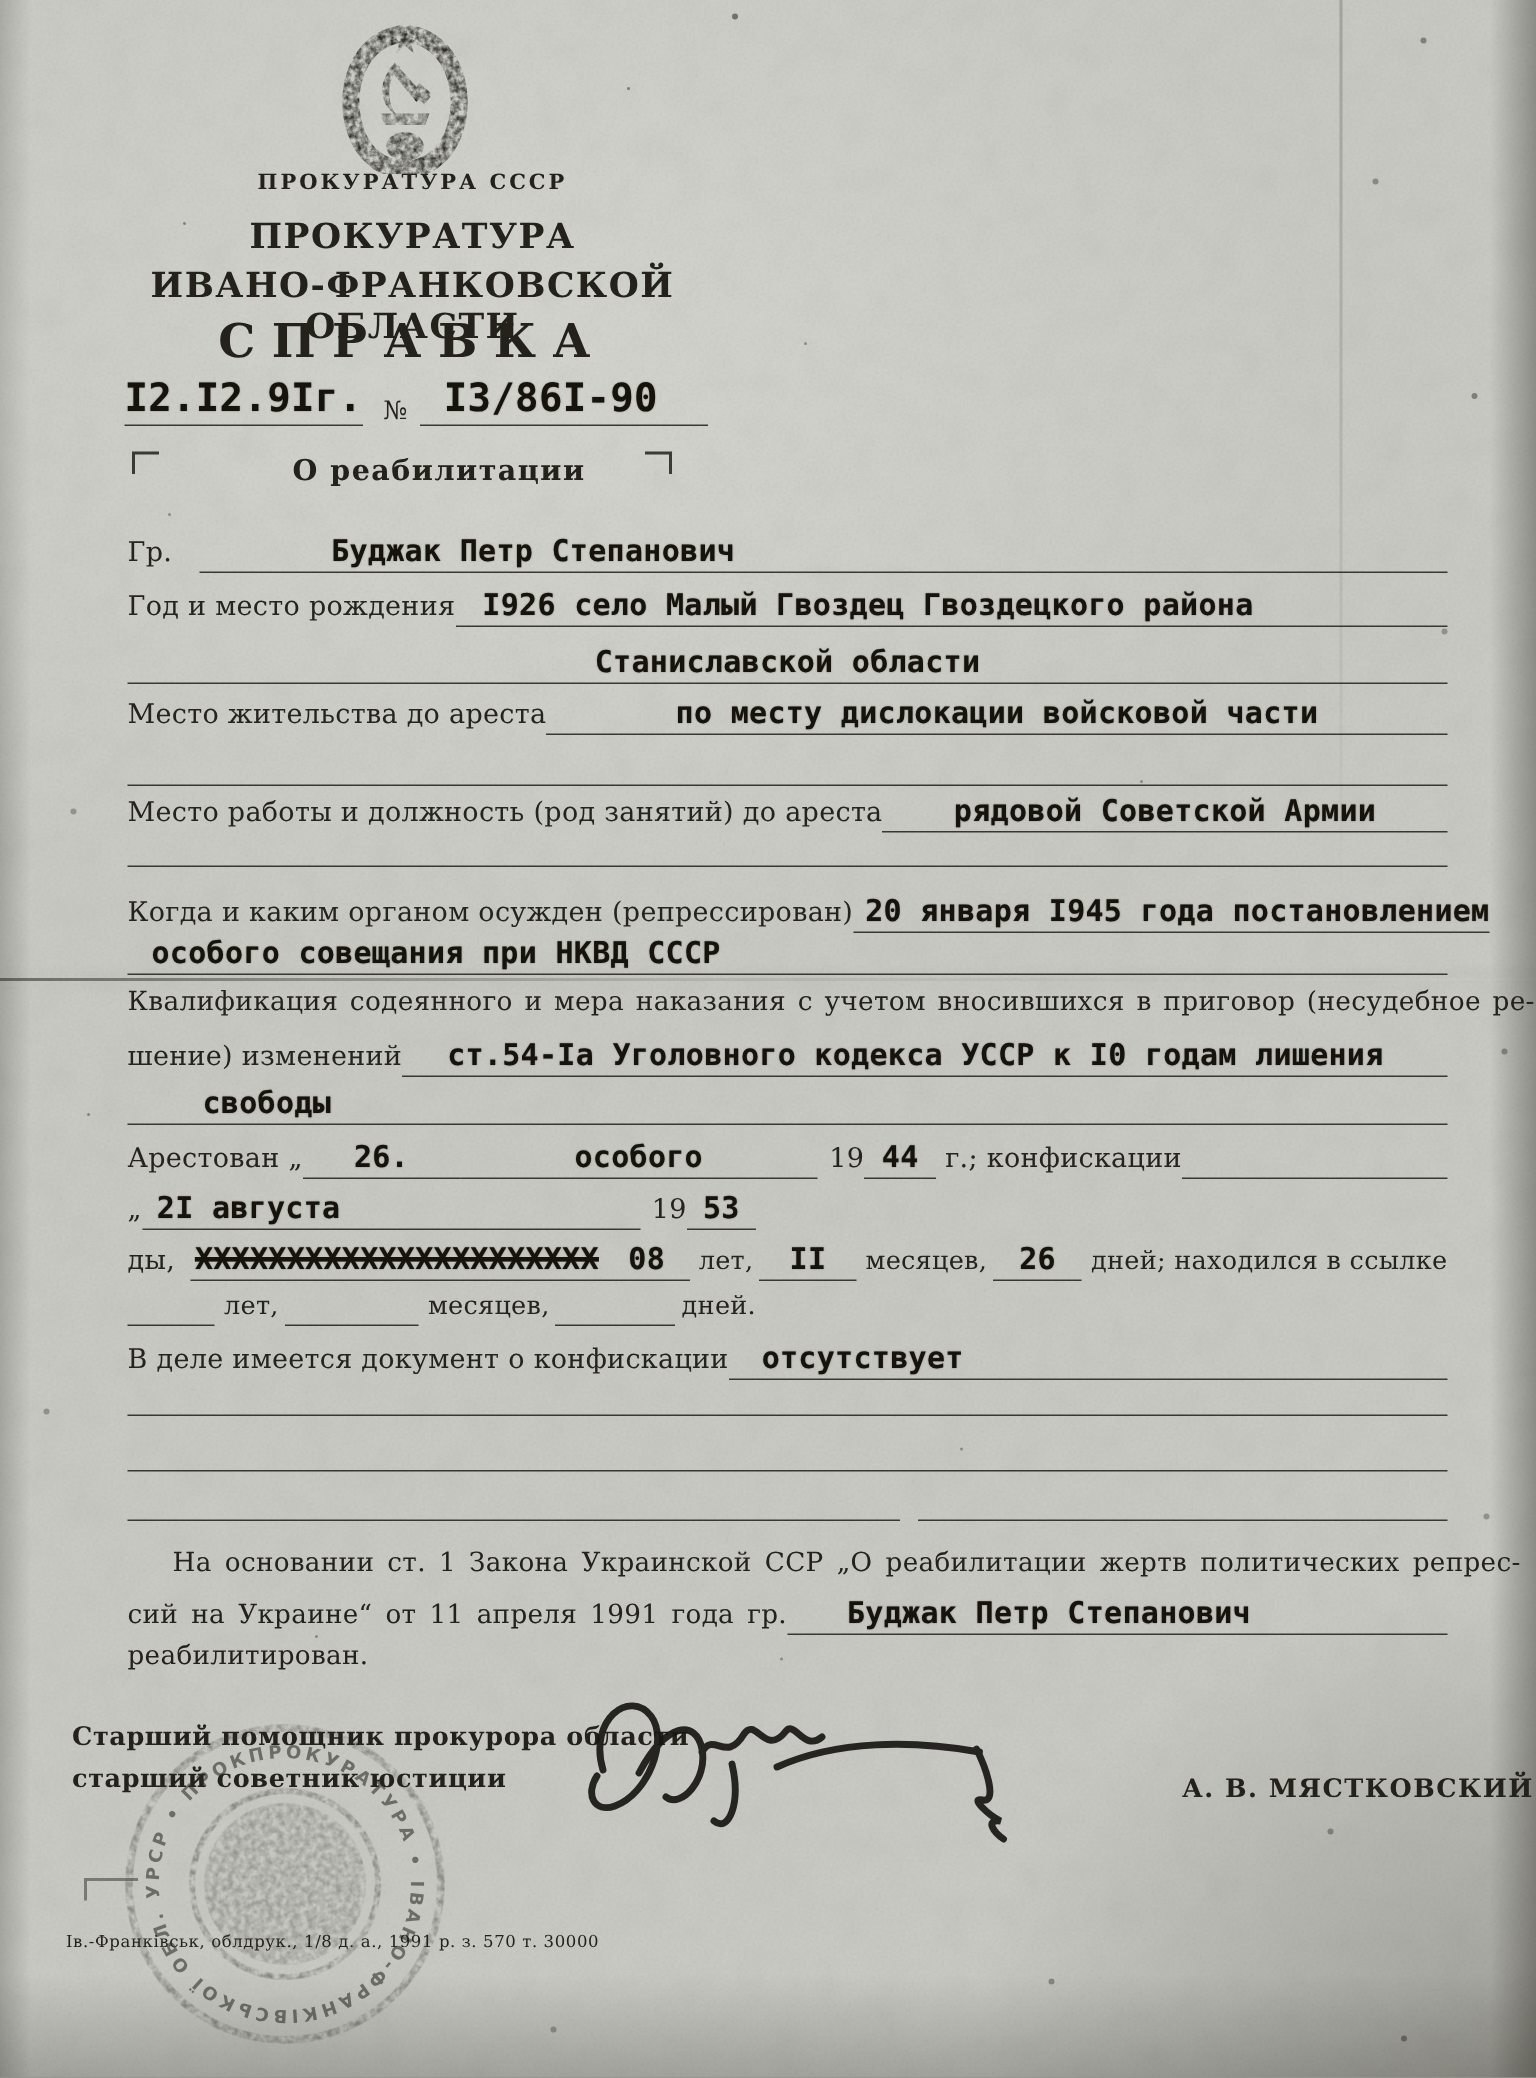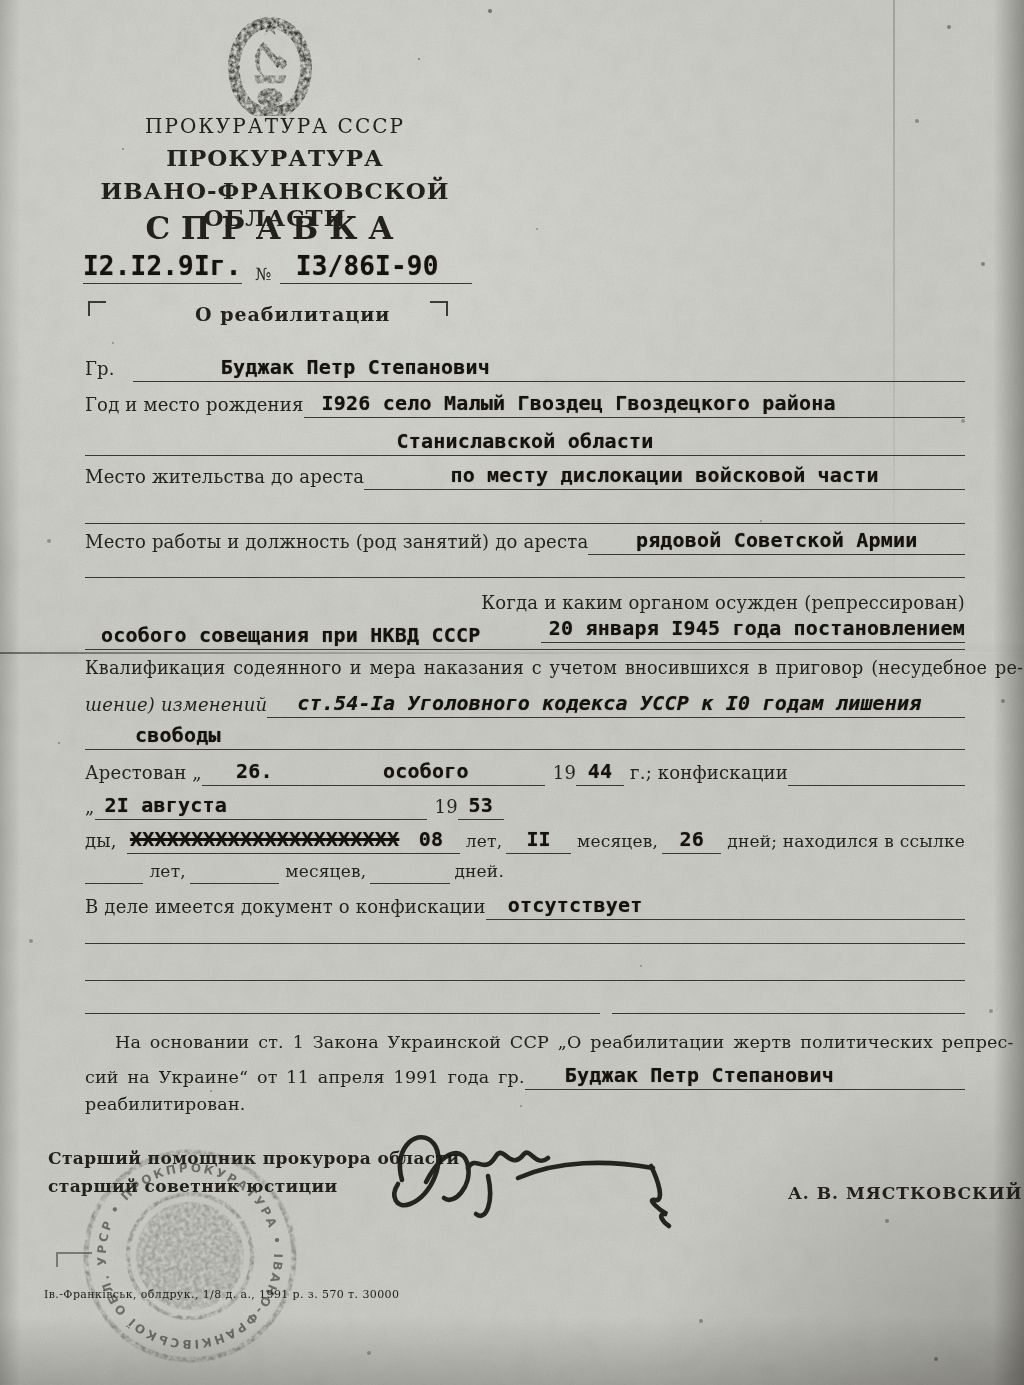--- a/index.html
+++ b/index.html
@@ -8,21 +8,21 @@
          radial-gradient(ellipse 900px 700px at 35% 18%, #d6d7d1 0%, rgba(214,215,209,0) 60%),
          radial-gradient(ellipse 700px 600px at 100% 100%, rgba(60,58,50,.30) 0%, rgba(60,58,50,0) 55%),
          linear-gradient(to left, rgba(30,28,22,.34) 0%, rgba(30,28,22,0) 3%),
          linear-gradient(to right, rgba(30,28,22,.20) 0%, rgba(30,28,22,0) 2%),
          linear-gradient(to top, rgba(30,28,22,.22) 0%, rgba(30,28,22,0) 5%),
          #cbccc6;
        font-family:"DejaVu Serif", serif; color:#24221b;}
   .abs{position:absolute;}
   
   .hdrwrap{position:absolute;left:40px;width:470px;text-align:center;}
-  .h-small{font-size:20px;font-weight:normal;letter-spacing:2px;}
+  .h-small{font-size:14px;font-weight:bold;letter-spacing:2px;}
   .h-mid{font-size:23px;font-weight:bold;letter-spacing:1px;}
   .h-title{font-size:31px;font-weight:bold;letter-spacing:11px;}
   .typed{font-family:"DejaVu Sans Mono", monospace;font-weight:bold;color:#15130c;
          white-space:pre;letter-spacing:.2px;text-shadow:0 0 1px rgba(25,22,12,.55);}
   .t20{font-size:20px;}
   .t26{font-size:26px;}
   
   .row{position:absolute;left:85px;right:59px;display:flex;align-items:flex-end;}
   .lbl{font-size:18px;color:#26241d;white-space:pre;padding-bottom:3px;letter-spacing:.2px;}
   .lbl-sm{font-size:17px;}
@@ -137,32 +137,32 @@
 
   <div class="row" style="top:525px;height:30px;">
     <span class="lbl">Место работы и должность (род занятий) до ареста</span>
     <span class="u pad typed t20 grow c">рядовой Советской Армии</span>
   </div>
 
   <div class="row" style="top:552px;height:26px;">
     <span class="u grow empty"></span>
   </div>
 
-  <div class="row" style="top:592px;height:30px;flex-direction:column;">
+  <div class="row" style="top:592px;height:30px;">
     <span class="lbl">Когда и каким органом осужден (репрессирован)</span>
     <span class="u pad typed t20 grow" style="padding-left:8px;">20 января I945 года постановлением</span>
   </div>
 
   <div class="row" style="top:622px;height:28px;">
     <span class="u pad typed t20 grow" style="padding-left:16px;">особого совещания при НКВД СССР</span>
   </div>
 
   <div class="abs" style="left:85px;top:658px;width:880px;font-size:17.6px;letter-spacing:.2px;word-spacing:2px;white-space:nowrap;">Квалификация содеянного и мера наказания с учетом вносившихся в приговор (несудебное ре-</div>
 
-  <div class="row" style="top:688px;height:30px;font-style:italic;">
+  <div class="row" style="top:688px;height:30px;">
     <span class="lbl">шение) изменений</span>
     <span class="u pad typed t20 grow" style="padding-left:30px;">ст.54-Iа Уголовного кодекса УССР к I0 годам лишения</span>
   </div>
 
   <div class="row" style="top:722px;height:28px;">
     <span class="u pad typed t20 grow" style="padding-left:50px;">свободы</span>
   </div>
 
   <div class="row" style="top:756px;height:30px;">
     <span class="lbl">Арестован „</span>

